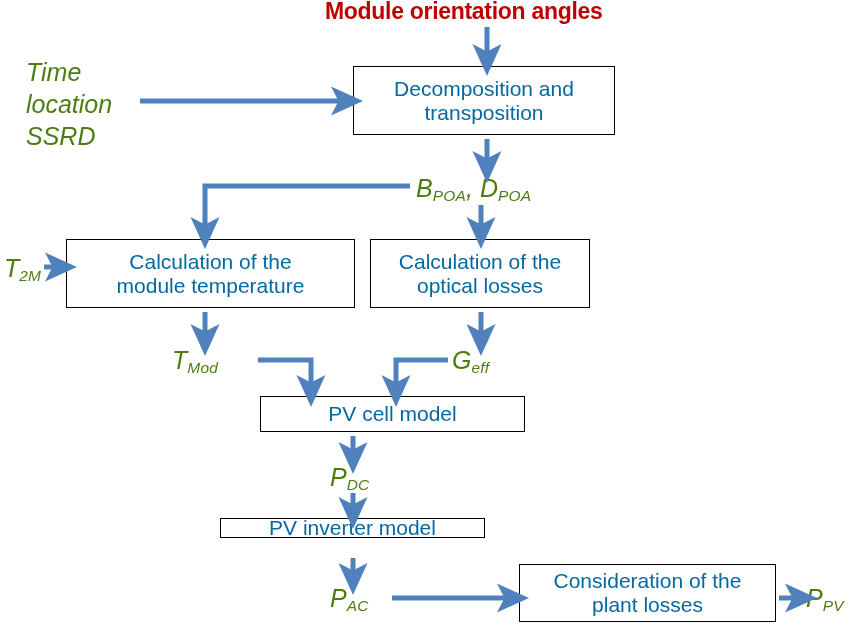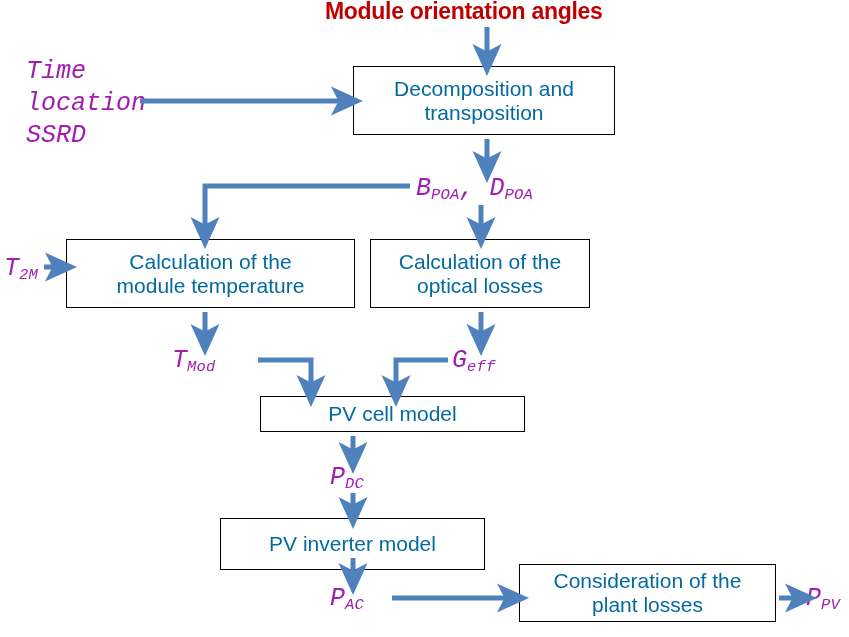--- a/index.html
+++ b/index.html
@@ -37,24 +37,24 @@
     text-align: center;
     font-family: "Liberation Sans", sans-serif;
     font-size: 21px;
     color: #0369a1;
     line-height: 1.12;
     padding: 0 6px;
   }
   
   .mathlabel {
     position: absolute;
-    font-family: Liberation Mono, monospace;
+    font-family: Liberation Sans, sans-serif;
     font-style: italic;
     font-size: 25px;
-    color: #a21caf;
+    color: #4d7c0f;
     white-space: nowrap;
     line-height: 1.25;
   }
   .mathlabel sub {
     font-size: 0.62em;
     font-style: italic;
     vertical-align: -0.28em;
     letter-spacing: 0.2px;
   }
   .mathlabel.stack { line-height: 1.28; }
@@ -104,21 +104,21 @@
     <div>
       <span>Calculation of the</span><br>
       <span>optical losses</span>
     </div>
   </div>
 
   <div class="box" style="left:220px; top:396px; width:265px; height:36px;margin-left:40px;">
     <span>PV cell model</span>
   </div>
 
-  <div class="box" style="left:220px; top:518px; width:265px; height:52px;">
+  <div class="box" style="left:220px; top:518px; width:265px; height:20px;">
     <span>PV inverter model</span>
   </div>
 
   <div class="box" style="left:519px; top:564px; width:257px; height:58px;">
     <div>
       <span>Consideration of the</span><br>
       <span>plant losses</span>
     </div>
   </div>
 

